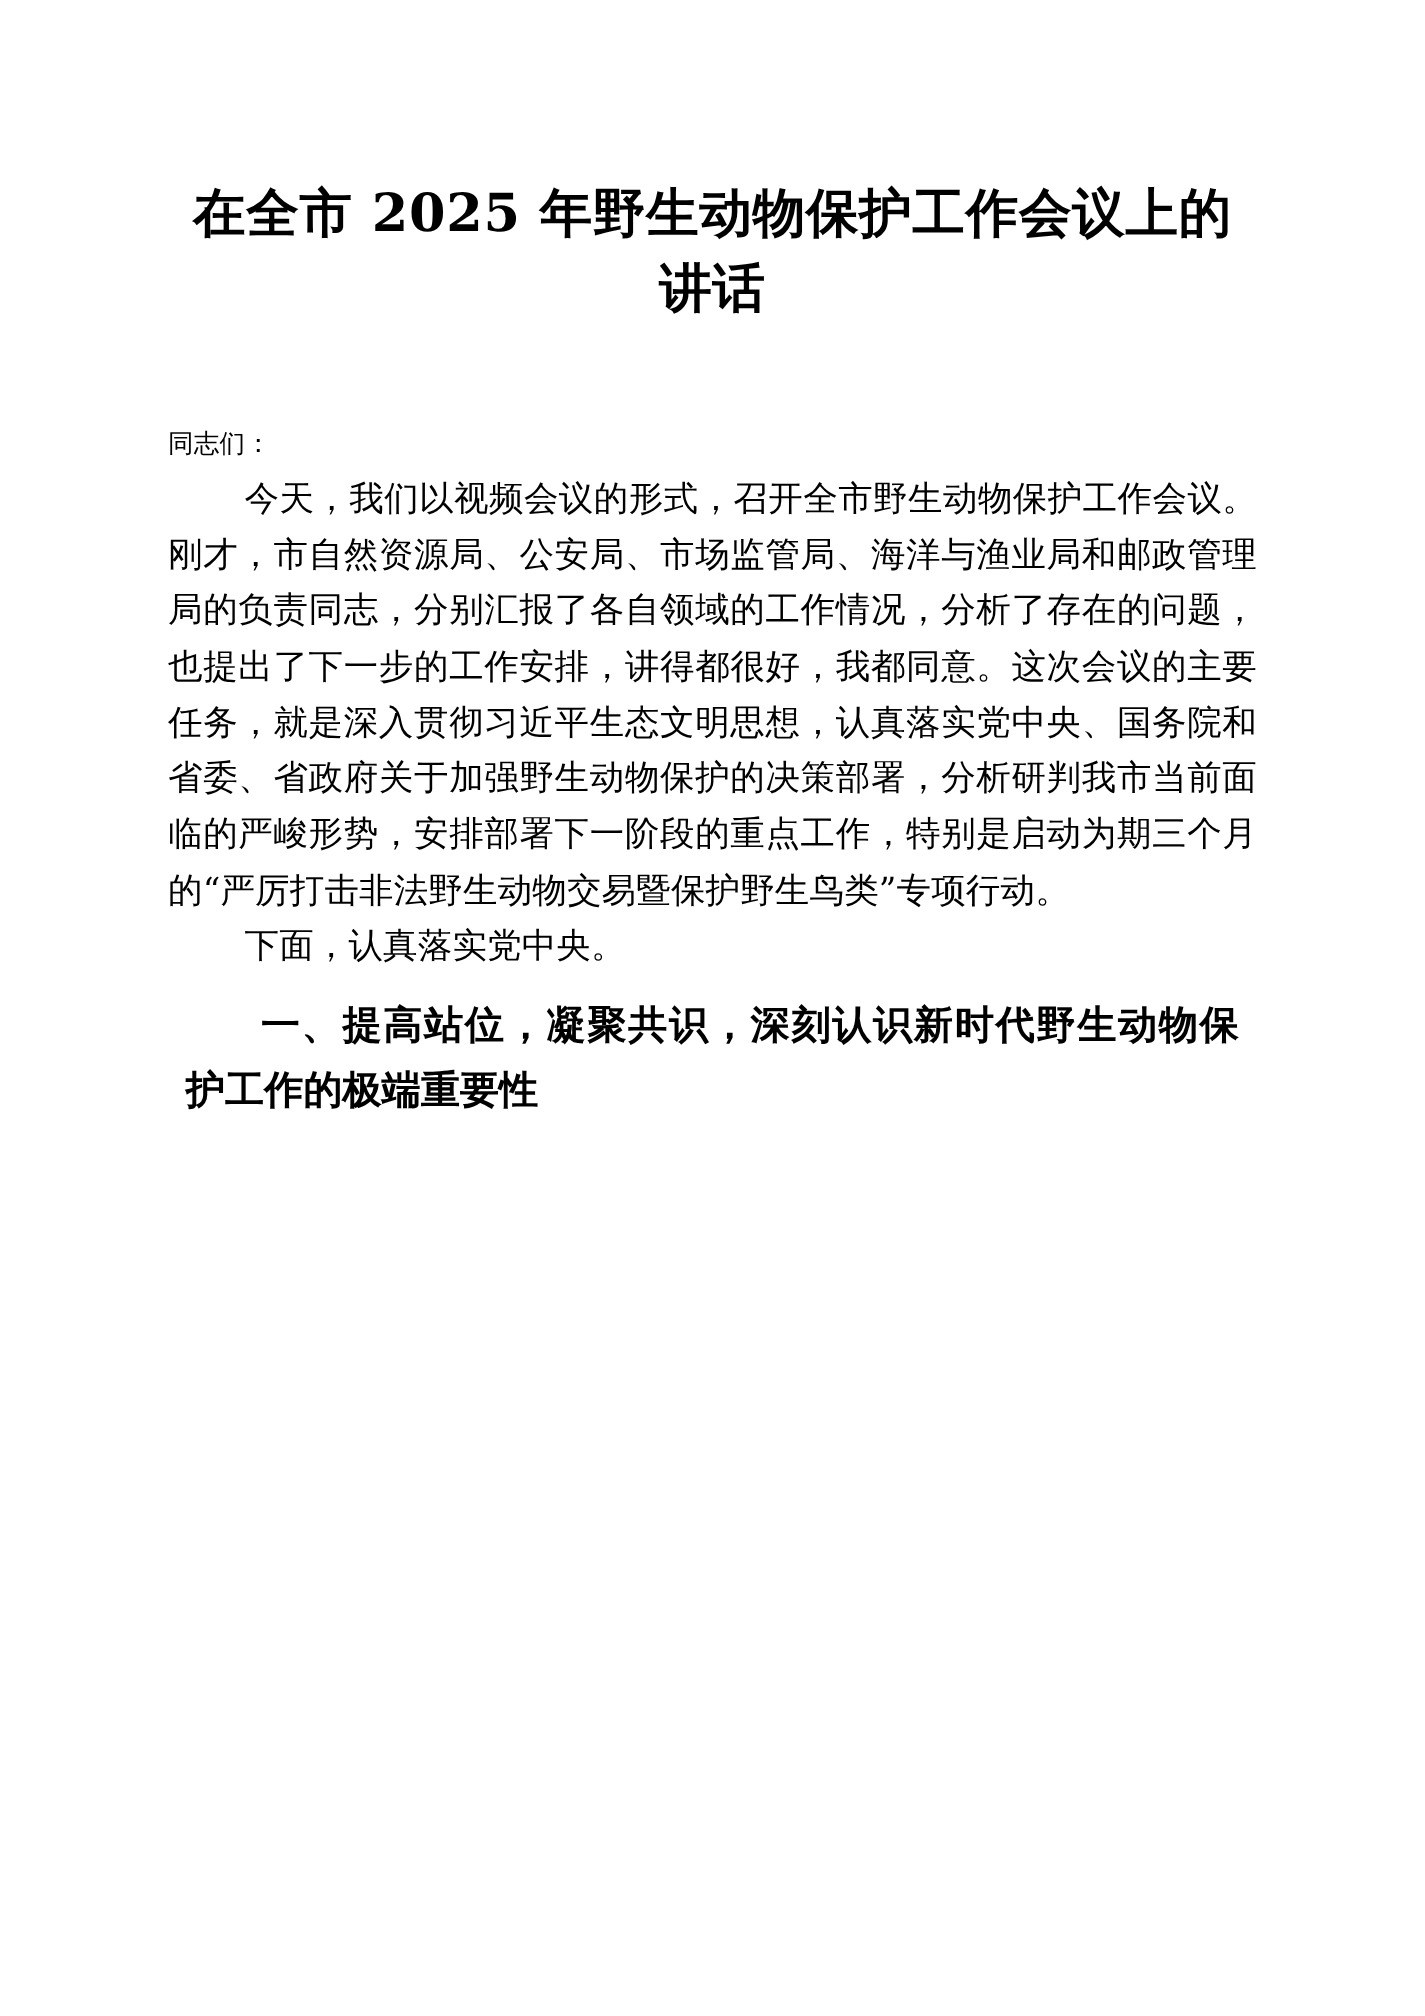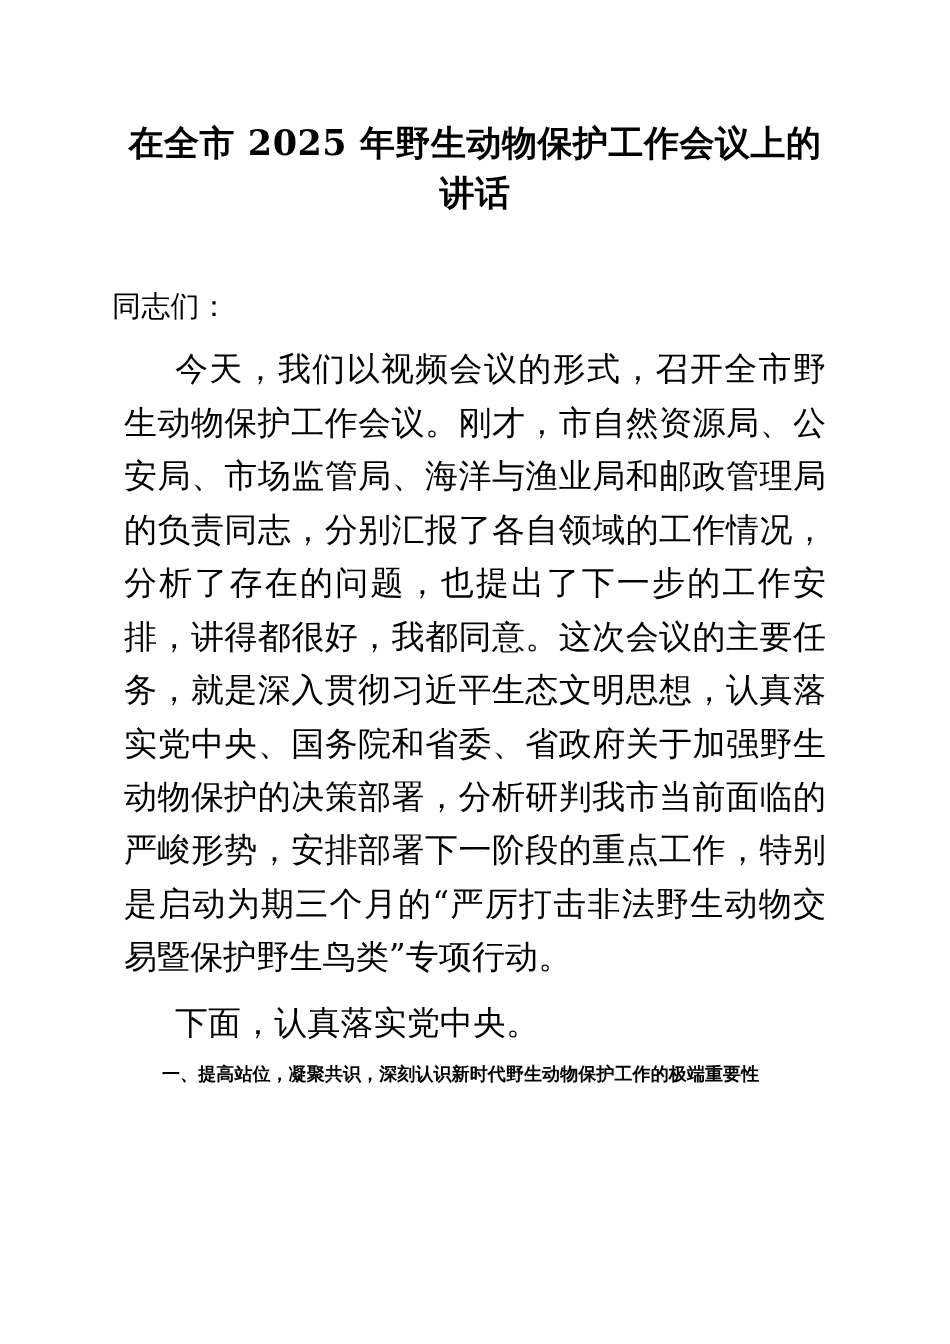--- a/index.html
+++ b/index.html
@@ -25,40 +25,40 @@
     font-family: "DejaVu Serif", "Liberation Serif", serif;
     font-weight: bold;
     font-size: 35px;
     line-height: 1.42;
     text-align: center;
     letter-spacing: 0.5px;
     margin: 0 0 66px 0;
     padding: 0 14px;
   }
   .salutation {
-    font-size: 29px;
+    font-size: 17px;
     line-height: 1.62;
     margin: 0 0 4px 0;
     letter-spacing: 0.2px;
   }
   p.body-par {
-    font-size: 33px;
+    font-size: 23px;
     line-height: 1.62;
-    margin: 12px;
+    margin: 0;
     text-align: justify;
     text-justify: inter-ideograph;
     text-indent: 51px;
     letter-spacing: 0.1px;
   }
   p.heading-par {
-    font-family: Liberation Mono, monospace;
+    font-family: Liberation Serif, serif;
     font-weight: bold;
-    font-size: 18px;
+    font-size: 26px;
     line-height: 1.66;
-    margin: 0;
+    margin: 12px;
     text-align: justify;
     text-justify: inter-ideograph;
     text-indent: 50px;
     letter-spacing: 0.1px;
   }
 </style>
 </head>
 <body>
 
 <div class="page">

